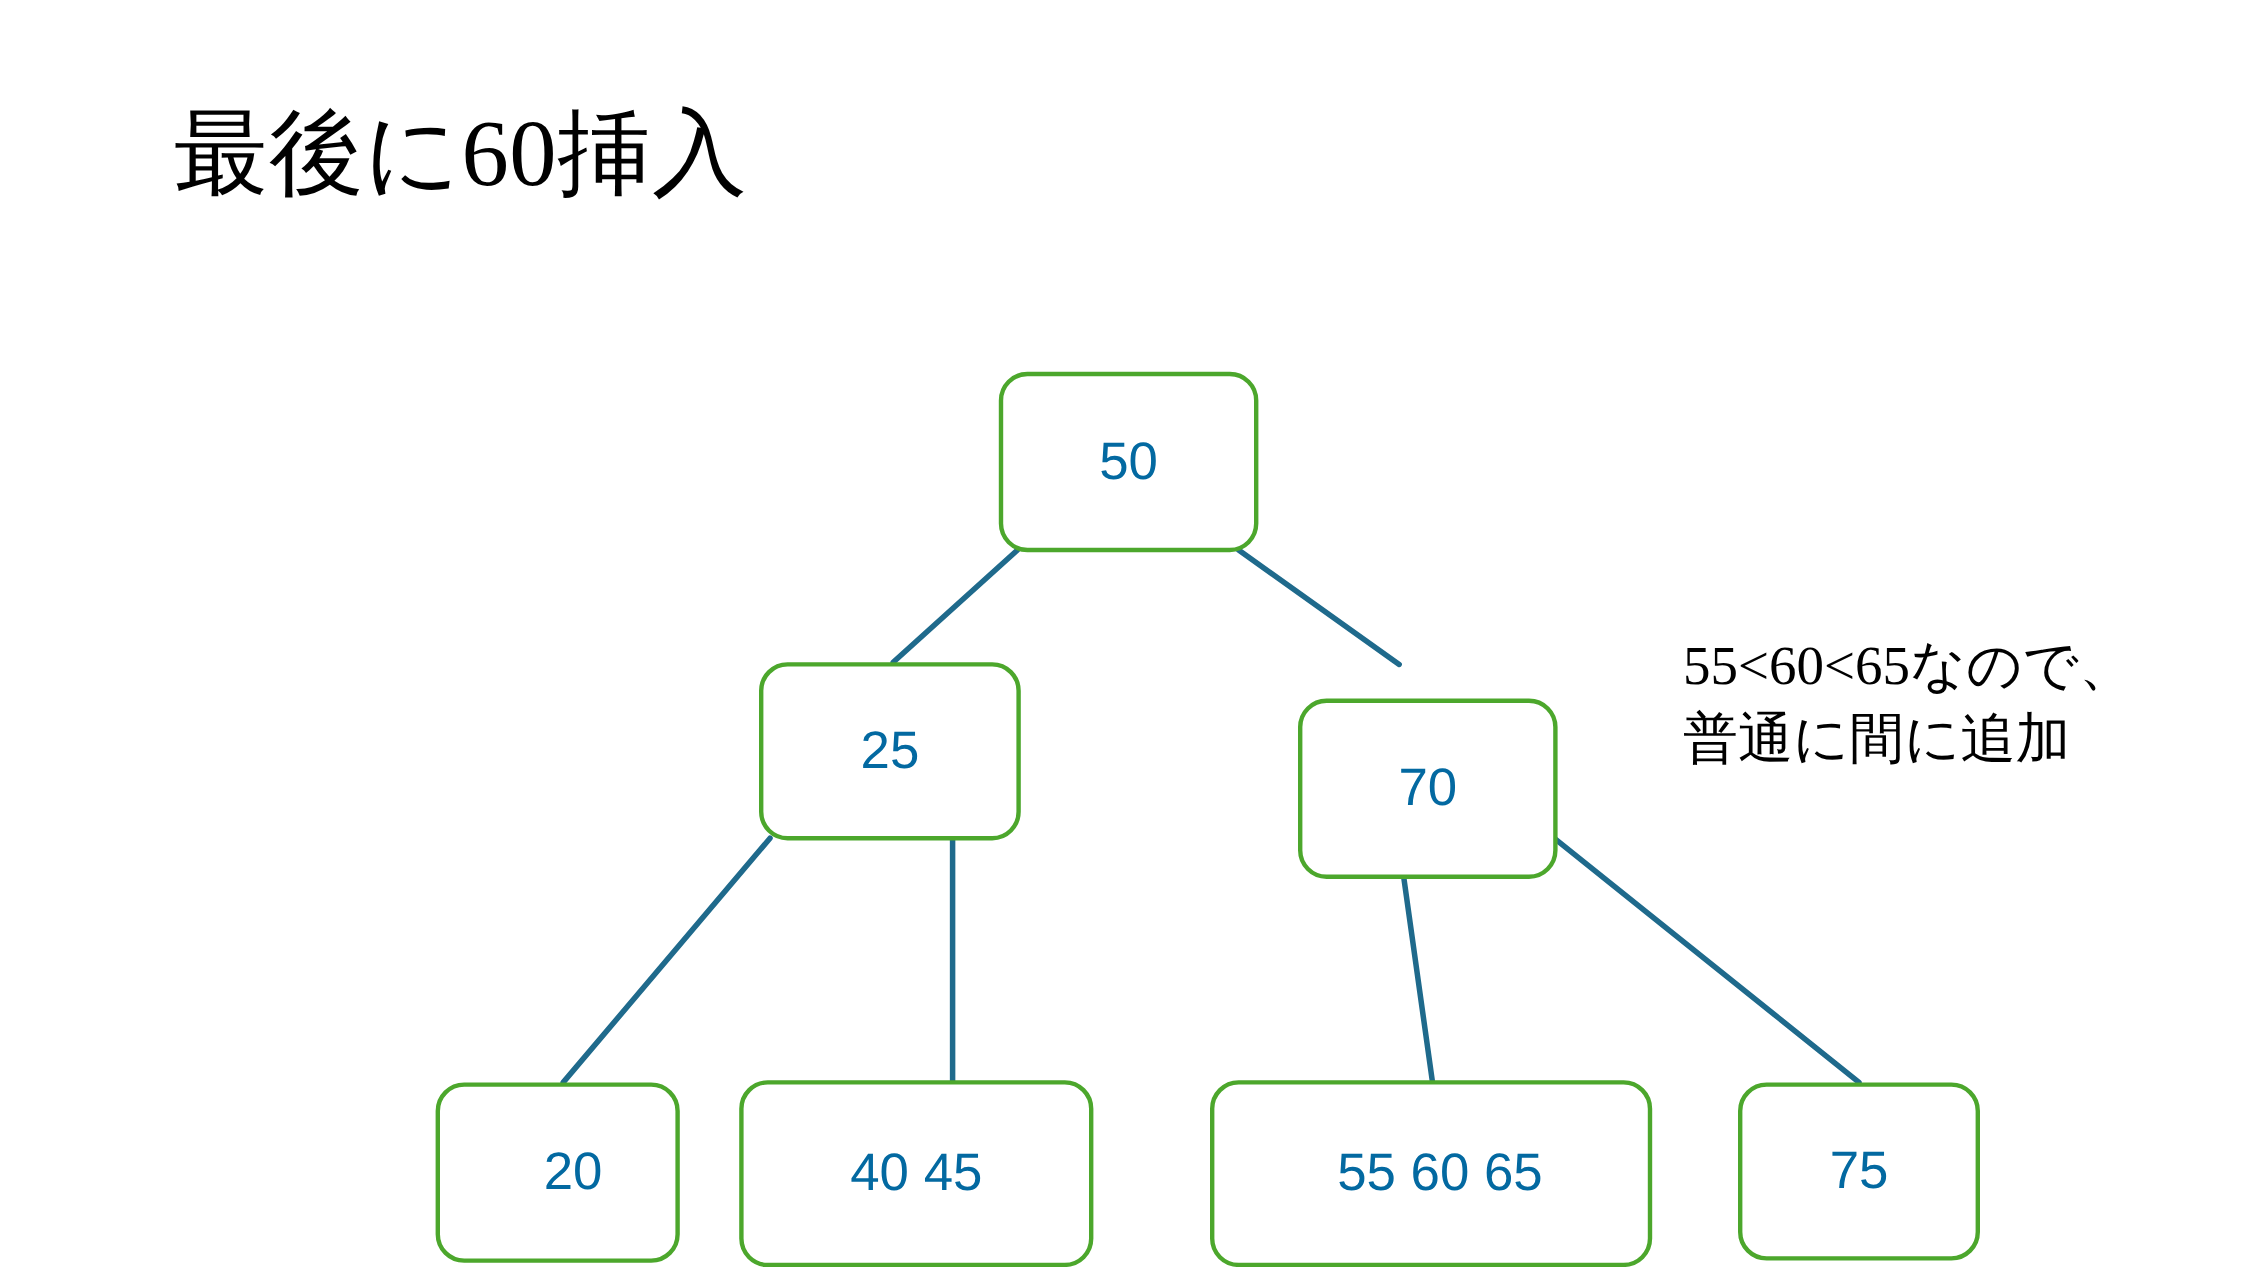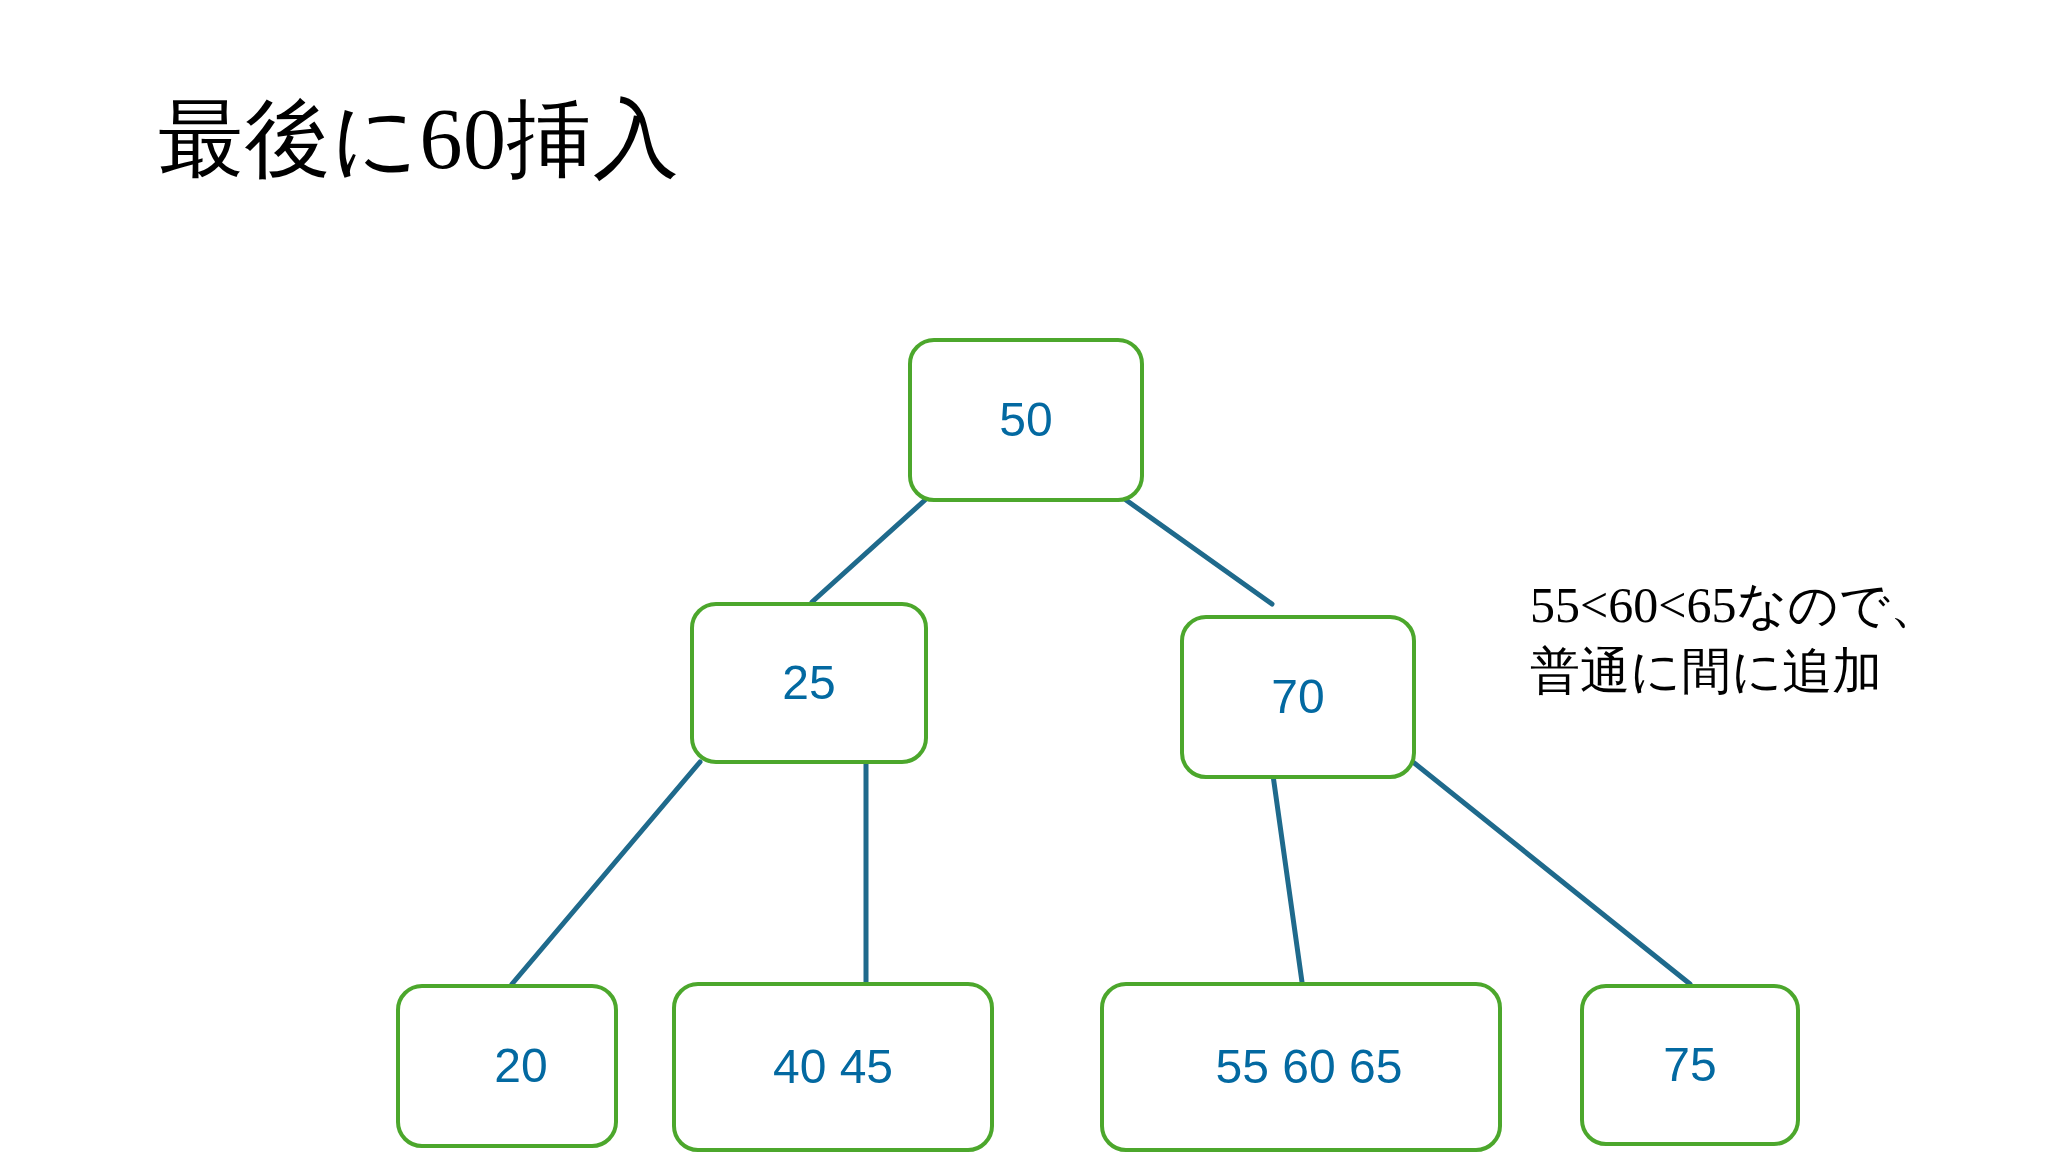--- a/index.html
+++ b/index.html
@@ -62,21 +62,21 @@
     white-space: pre;
     line-height: 1;
   }
 
   
   #node-root {
     left: 908px;  top: 338px;  width: 236px; height: 164px;
   }
   
   #node-l2-left  { left: 690px;  top: 602px; width: 238px; height: 162px; }
-  #node-l2-right { left: 1180px; top: 615px; width: 236px; height: 164px; }
+  #node-l2-right { left: 1180px; top: 635px; width: 236px; height: 164px; }
   
   #node-leaf-0 { left: 396px;  top: 984px;  width: 222px; height: 164px; padding-left: 28px; }
   #node-leaf-1 { left: 672px;  top: 982px;  width: 322px; height: 170px; }
   #node-leaf-2 { left: 1100px; top: 982px;  width: 402px; height: 170px; padding-left: 16px; }
   #node-leaf-3 { left: 1580px; top: 984px;  width: 220px; height: 162px; }
 
   
   #annotation {
     position: absolute;
     left: 1530px;

